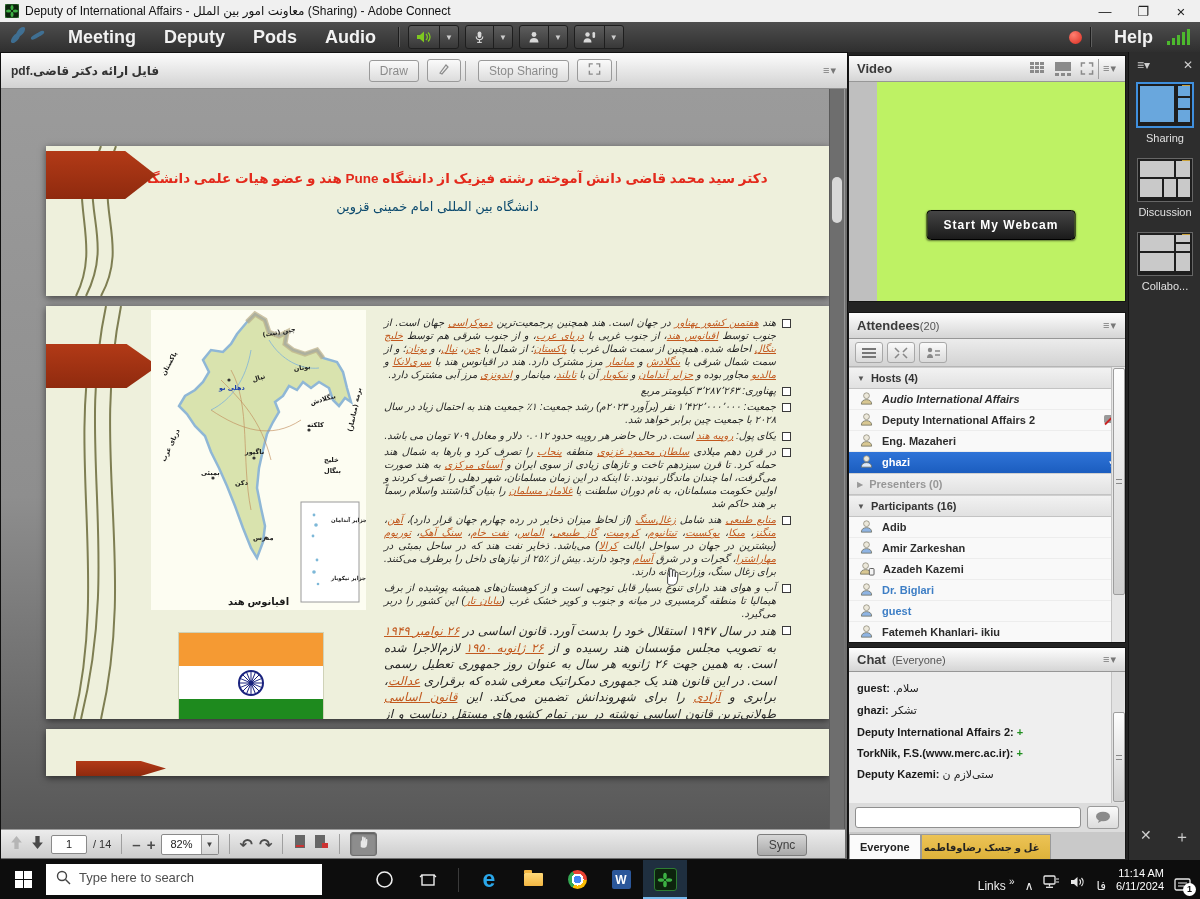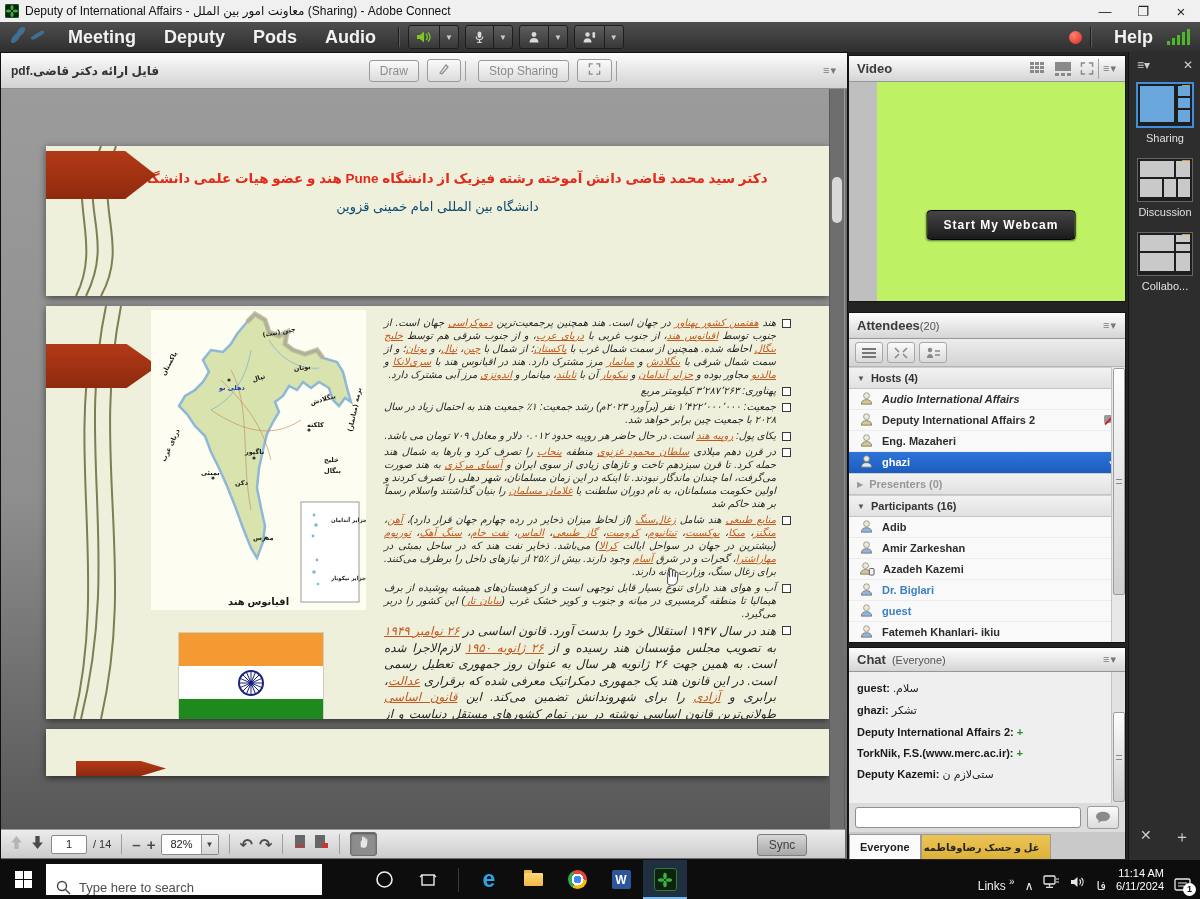--- a/index.html
+++ b/index.html
@@ -102,21 +102,21 @@
   .thumb .bx{position:absolute;background:#c9c9c9;}
   .thumb.active .bx{background:#69a7dd;}
   .thumb .tb{position:absolute;right:2px;top:1px;width:8px;height:2px;background:#caa23a;}
   .lay-label{color:#e0e0e0;font-size:11px;text-align:center;margin:4px 0 14px;}
   .sb-ico{color:#cfcfcf;font-size:12px;}
   
   #taskbar{left:0;top:860px;width:1200px;height:39px;background:#0d0d0d;display:flex;align-items:center;}
   #startbtn{width:46px;height:39px;display:flex;align-items:center;justify-content:center;}
   .winlogo{display:grid;grid-template-columns:8px 8px;grid-template-rows:8px 8px;gap:1px;}
   .winlogo i{background:#fff;display:block;}
-  #searchbox{width:276px;height:31px;background:#fff;display:flex;align-items:flex-end;gap:8px;padding:0 10px;box-sizing:border-box;}
+  #searchbox{width:276px;height:31px;background:#fff;display:flex;align-items:flex-start;gap:8px;padding:6px 10px;box-sizing:border-box;}
   #searchbox span{color:#4f4f4f;font-size:13px;}
   .tb-ico{width:44px;height:39px;display:flex;align-items:center;justify-content:center;}
   .tb-ico.active{background:#1f2f3f;box-shadow:inset 0 -2px 0 #76b9ed;}
   #tray{margin-left:auto;display:flex;align-items:flex-end;gap:10px;color:#eee;padding-right:8px;}
   #tray .txt{font-size:12px;}
   #clock{text-align:right;font-size:11px;line-height:13px;color:#fff;}
   .folder{position:relative;width:19px;height:13px;background:linear-gradient(#ffd978,#f3b743);border-radius:1px;}
   .folder:before{content:"";position:absolute;left:0;top:-3px;width:8px;height:3px;background:#f3b743;border-radius:1px 1px 0 0;}
   .chrome{width:19px;height:19px;border-radius:50%;background:radial-gradient(circle,#4285f4 0 4px,#fff 4px 6px,rgba(0,0,0,0) 6px),conic-gradient(from -30deg,#ea4335 0 120deg,#fbbc05 0 240deg,#34a853 0 360deg);}
   .wordico{width:19px;height:19px;background:#2b579a;border-radius:2px;color:#fff;font-weight:bold;font-size:12px;display:flex;align-items:center;justify-content:center;}

